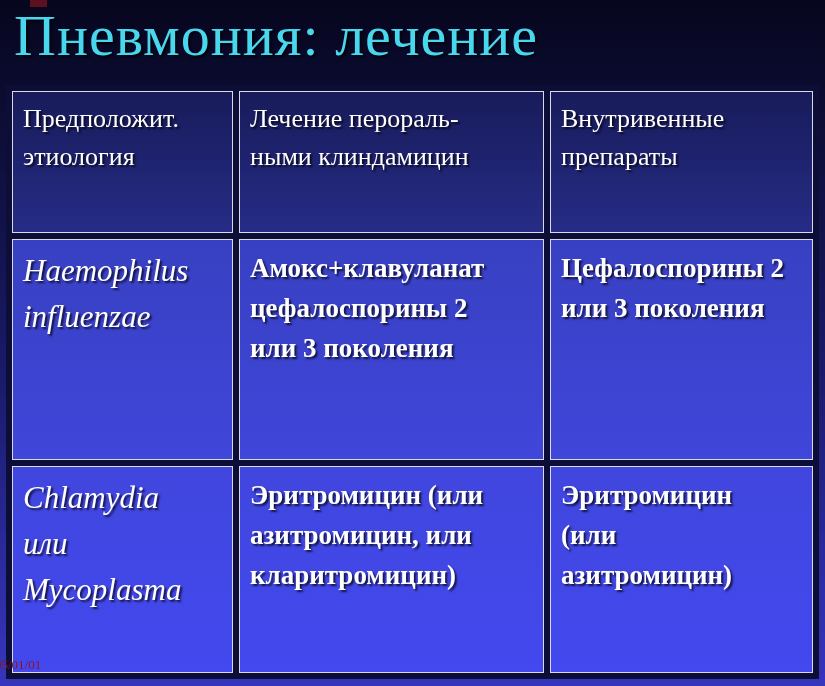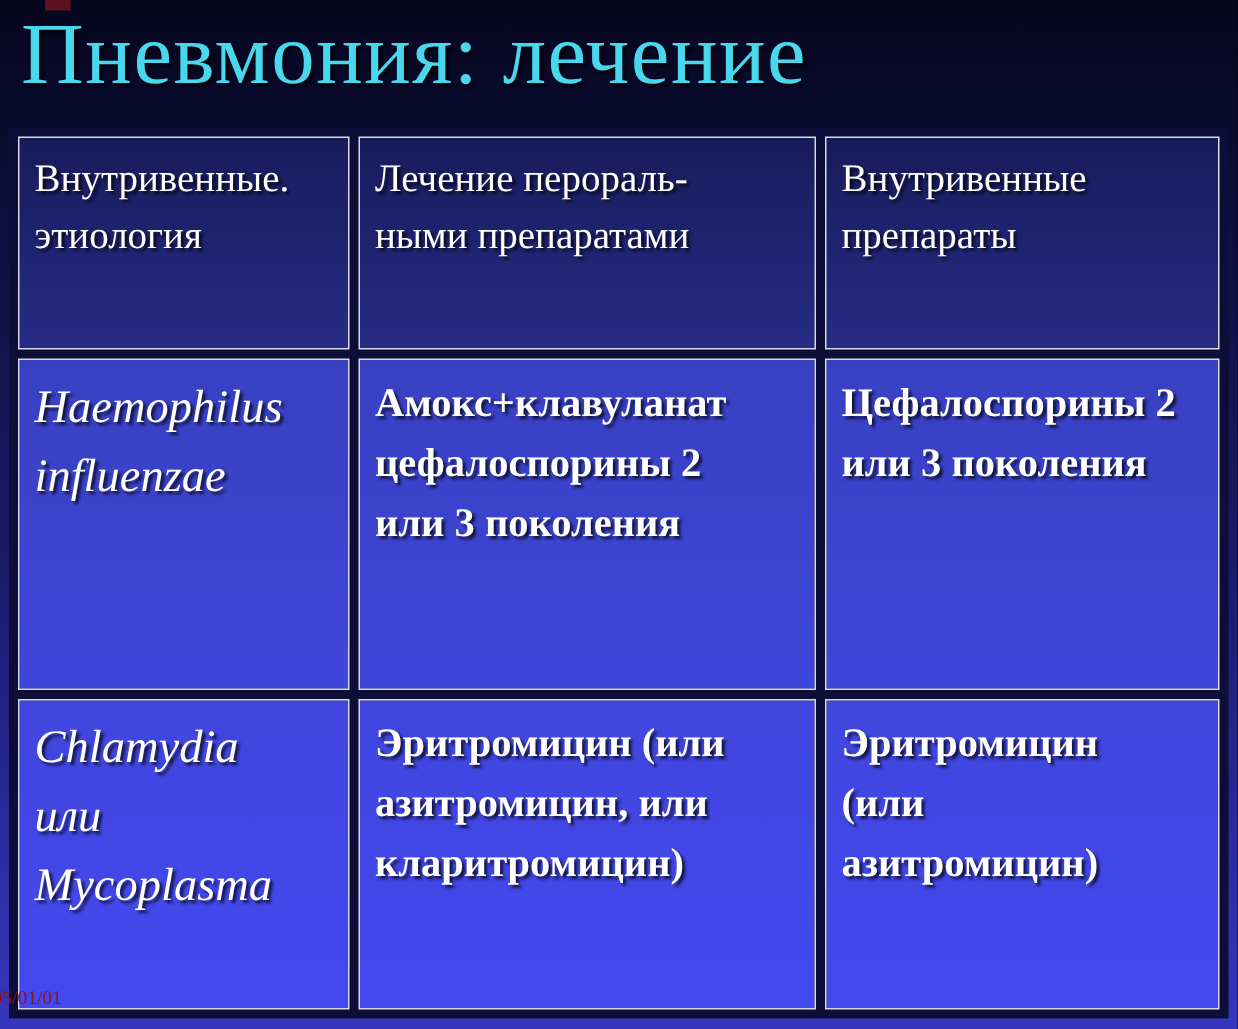--- a/index.html
+++ b/index.html
@@ -87,26 +87,26 @@
 
   <table class="tx">
     <colgroup>
       <col style="width:221px">
       <col style="width:305px">
       <col style="width:263px">
     </colgroup>
     <tbody>
       <tr class="hdr">
         <th>
-          <span class="cell-text">Внутривенные.
+          <span class="cell-text">Предположит.
 этиология</span>
         </th>
         <th>
           <span class="cell-text">Лечение перораль-
-ными препаратами</span>
+ными клиндамицин</span>
         </th>
         <th>
           <span class="cell-text">Внутривенные
 препараты</span>
         </th>
       </tr>
 
 
       <tr class="r2">
         <td class="species">

